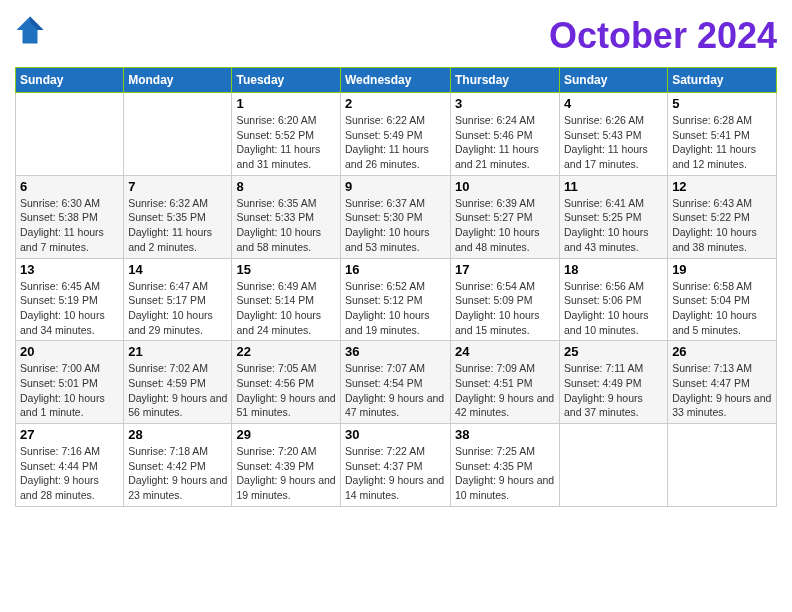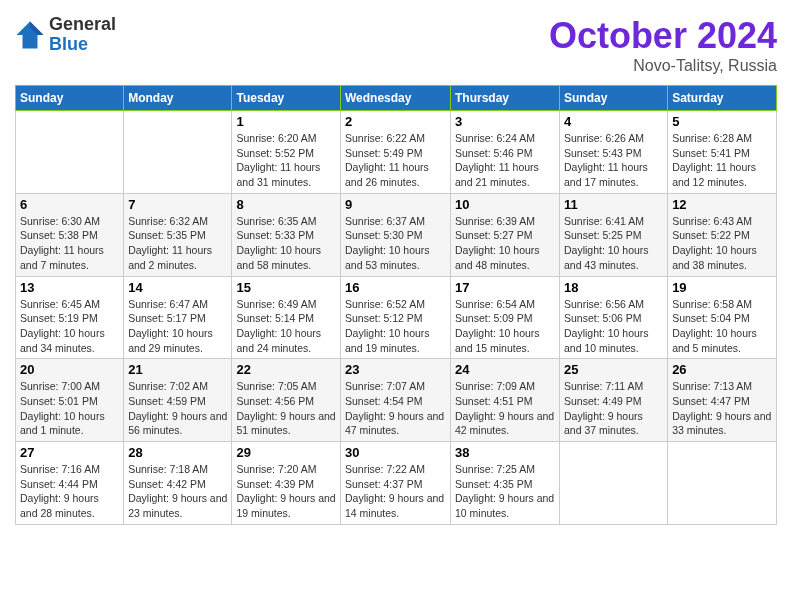--- a/index.html
+++ b/index.html
@@ -93,28 +93,23 @@
   </style>
 </head>
 <body>
 
 <div class="header">
   <div class="logo">
     <svg class="logo-icon" viewBox="0 0 40 40">
       <polygon points="20,2 38,20 30,20 30,38 10,38 10,20 2,20" fill="#2070c0"></polygon>
       <polygon points="20,2 38,20 30,20 20,10" fill="#1a5aaa"></polygon>
     </svg>
-    <div class="logo-text">
-      <span class="logo-general">General</span>
-      <span class="logo-blue">Blue</span>
-    </div>
   </div>
   <div class="title-area">
     <div class="month-title">October 2024</div>
-    <div class="location">Novo-Talitsy, Russia</div>
   </div>
 </div>
 
 <table class="calendar">
   <thead>
     <tr>
     <th>Sunday</th>
         <th>Monday</th>
         <th>Tuesday</th>
         <th>Wednesday</th>
@@ -215,21 +210,21 @@
         </td>
         <td>
           <span class="day-number">21</span>
           <div class="day-info">Sunrise: 7:02 AM<br>Sunset: 4:59 PM<br>Daylight: 9 hours and 56 minutes.</div>
         </td>
         <td>
           <span class="day-number">22</span>
           <div class="day-info">Sunrise: 7:05 AM<br>Sunset: 4:56 PM<br>Daylight: 9 hours and 51 minutes.</div>
         </td>
         <td>
-          <span class="day-number">23</span>
+          <span class="day-number">36</span>
           <div class="day-info">Sunrise: 7:07 AM<br>Sunset: 4:54 PM<br>Daylight: 9 hours and 47 minutes.</div>
         </td>
         <td>
           <span class="day-number">24</span>
           <div class="day-info">Sunrise: 7:09 AM<br>Sunset: 4:51 PM<br>Daylight: 9 hours and 42 minutes.</div>
         </td>
         <td>
           <span class="day-number">25</span>
           <div class="day-info">Sunrise: 7:11 AM<br>Sunset: 4:49 PM<br>Daylight: 9 hours and 37 minutes.</div>
         </td>

